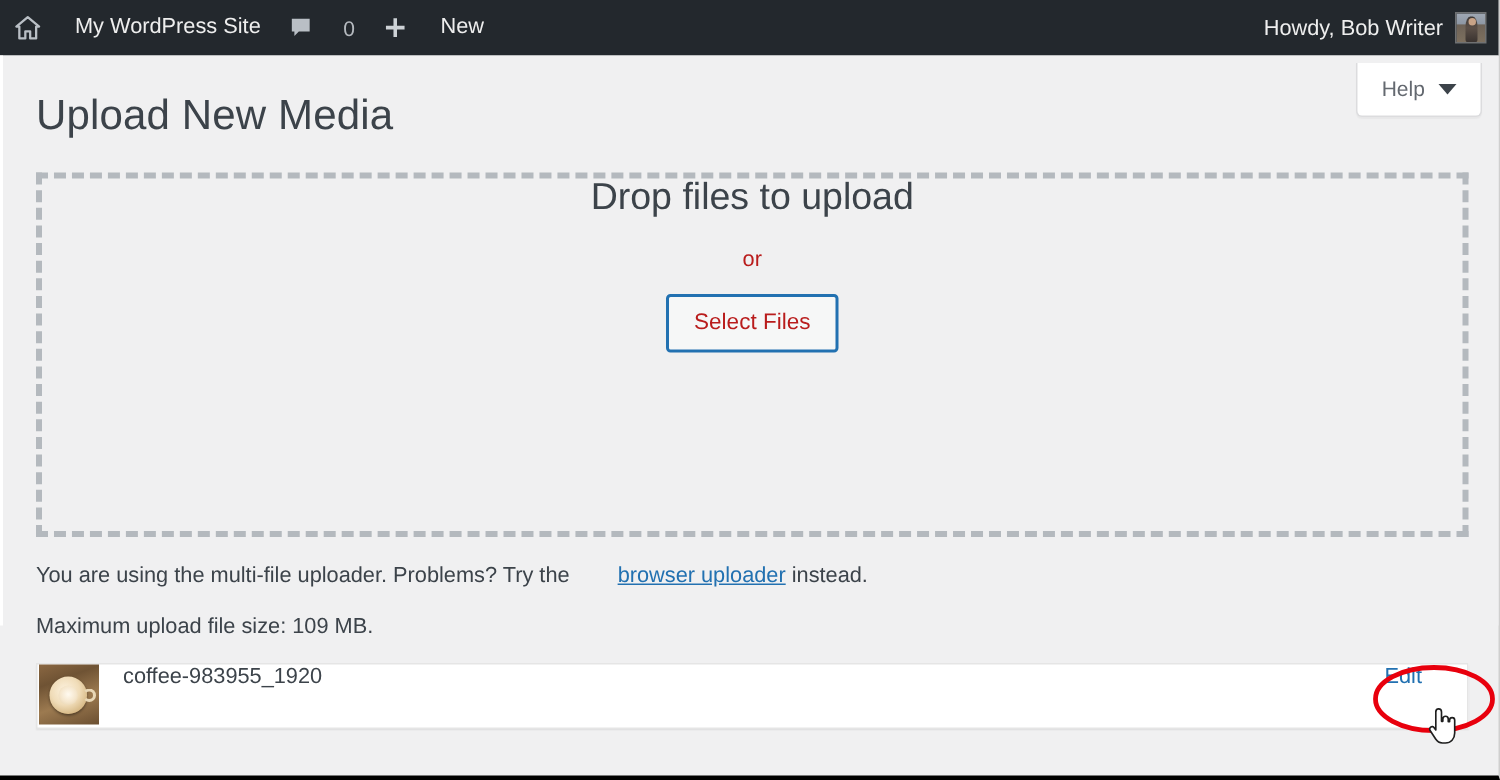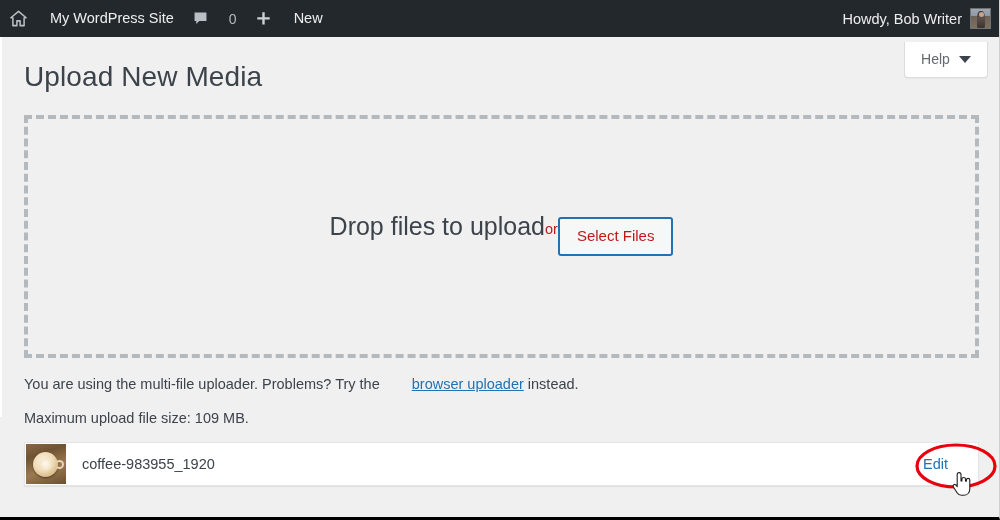--- a/index.html
+++ b/index.html
@@ -149,22 +149,23 @@
 
   
   #dropzone {
     position: absolute;
     left: 22px;
     top: 78px;
     width: 955px;
     height: 243px;
     border: 4px dashed #b4b9be;
     display: flex;
-    align-items: center;
-    justify-content: center;
+    flex-direction: column;
+    align-items: center;
+    justify-content: flex-start;
     gap: 0;
   }
   #drop-title {
     font-size: 25px;
     font-weight: 400;
     color: #3c434a;
     line-height: 1;
     margin-bottom: 21px;
   }
   #drop-or {
@@ -206,21 +207,21 @@
   #media-row {
     position: absolute;
     left: 22px;
     top: 405px;
     width: 955px;
     height: 44px;
     background: #ffffff;
     border: 1px solid #e5e5e5;
     box-shadow: 0 1px 1px rgba(0,0,0,.06);
     display: flex;
-    align-items: center;
+    align-items: flex-start;
     padding: 0 14px 0 0;
   }
   #thumb {
     width: 40px; height: 40px;
     margin-left: 1px;
     flex: none;
     position: relative;
     overflow: hidden;
     background:
       linear-gradient(160deg, #8a6742 0%, #6f5334 28%, #9c7a50 60%, #6b4f31 100%);

